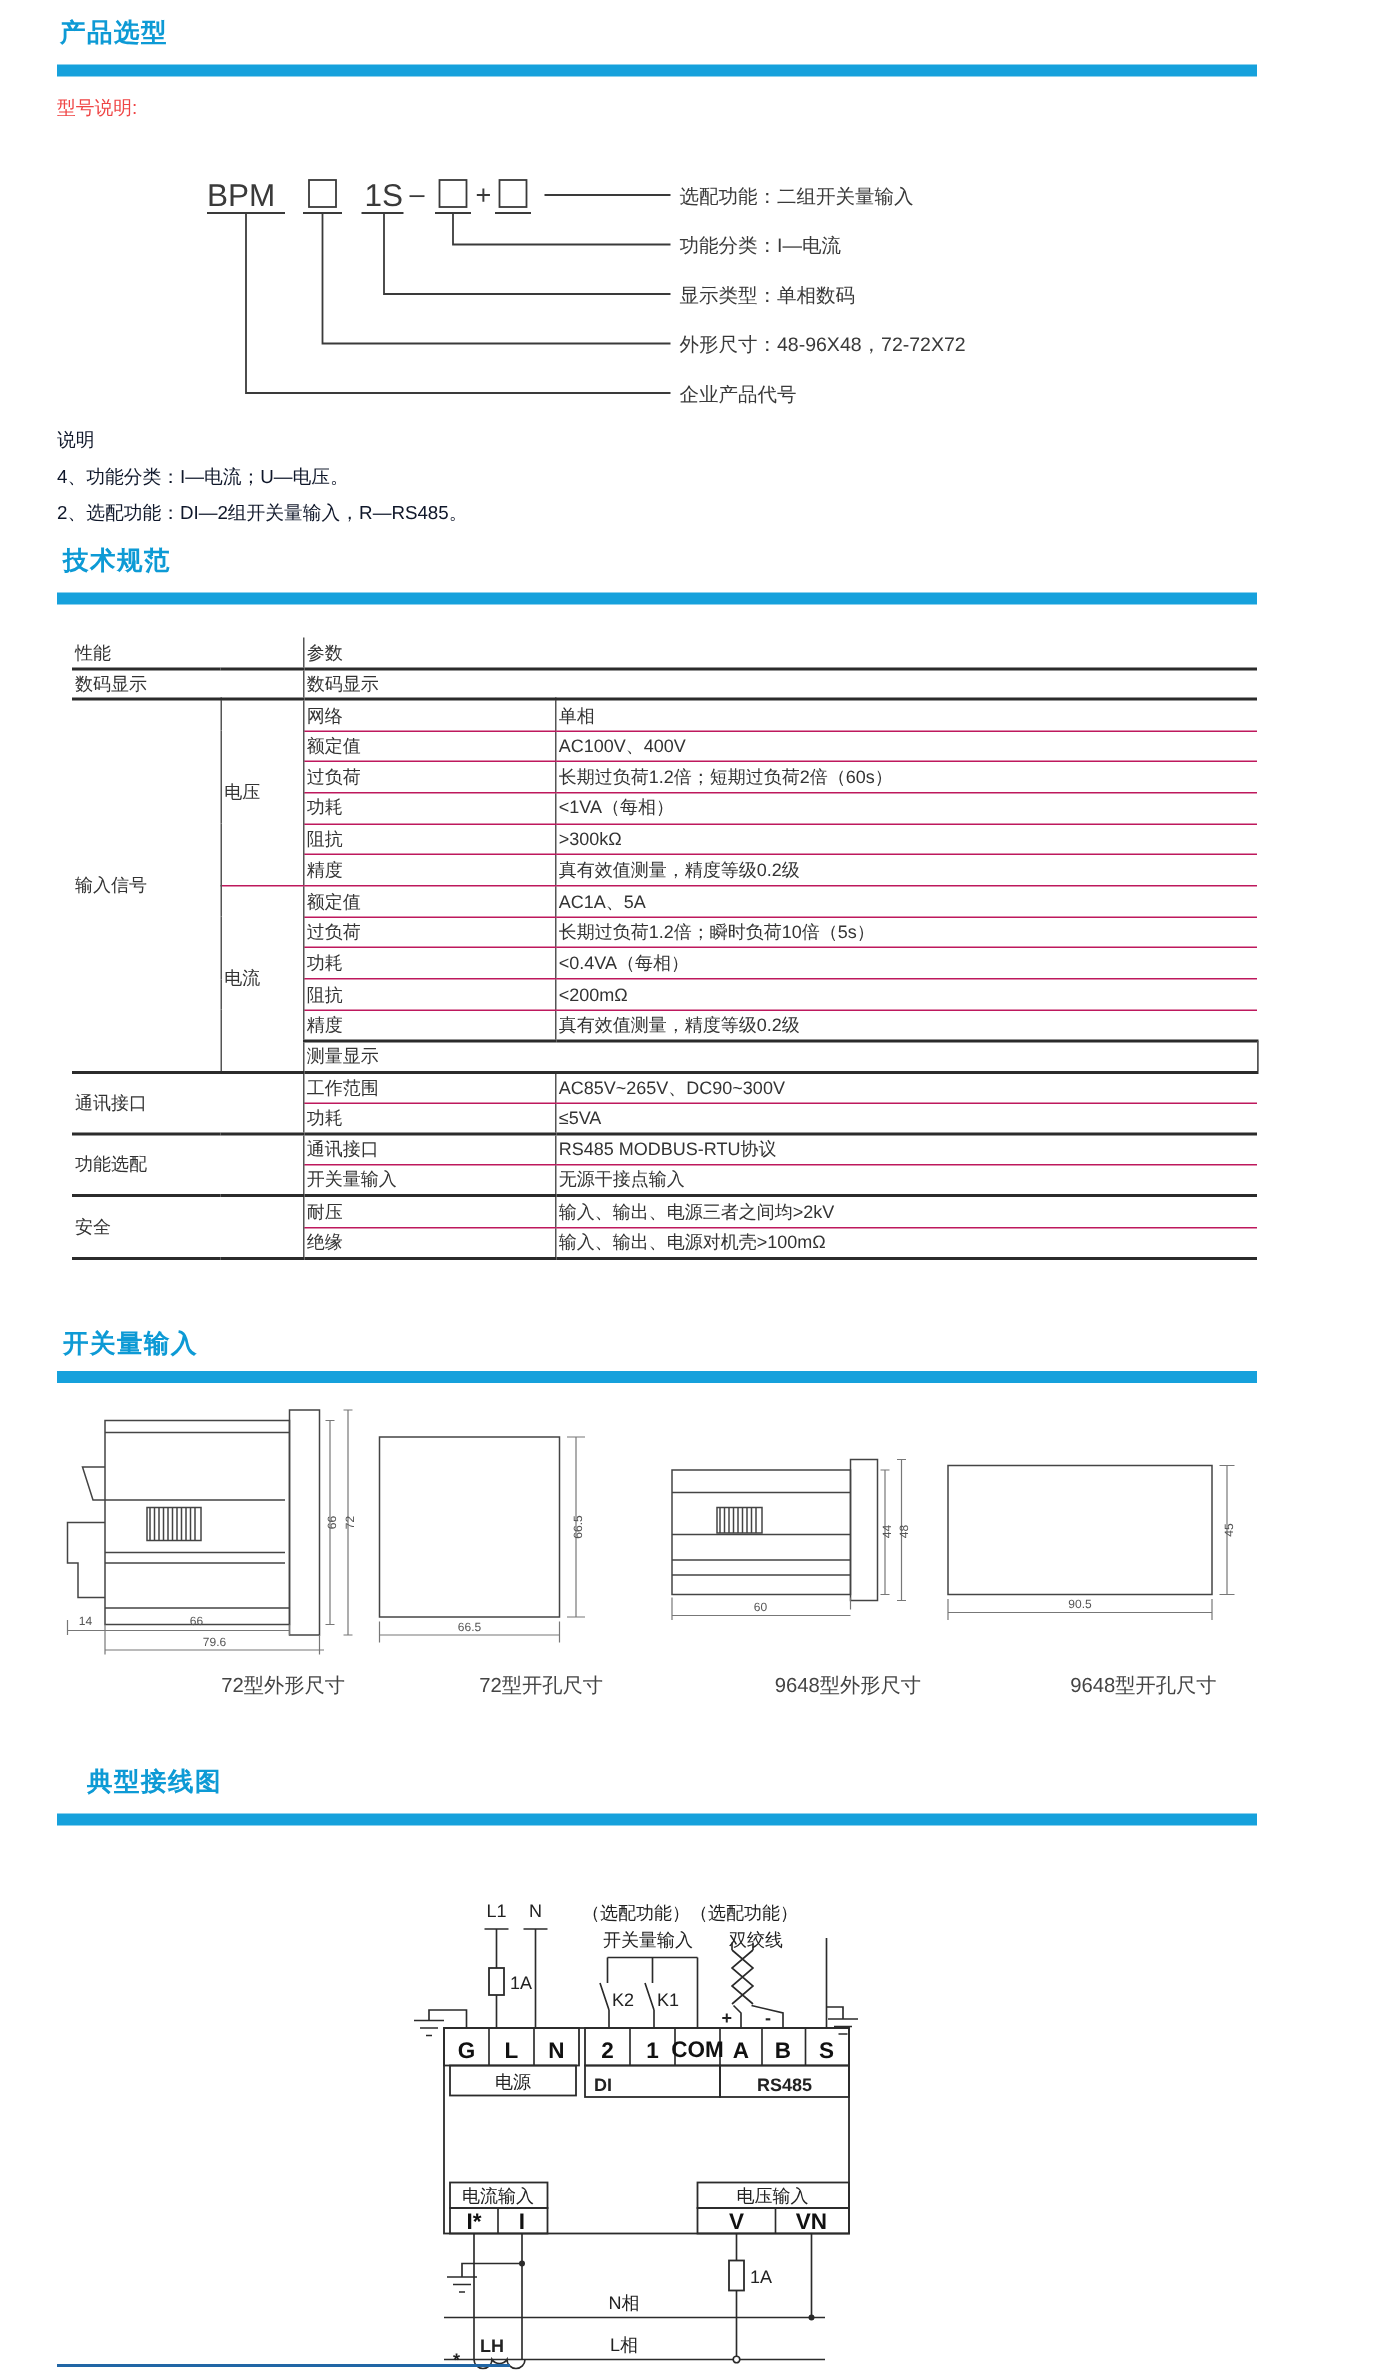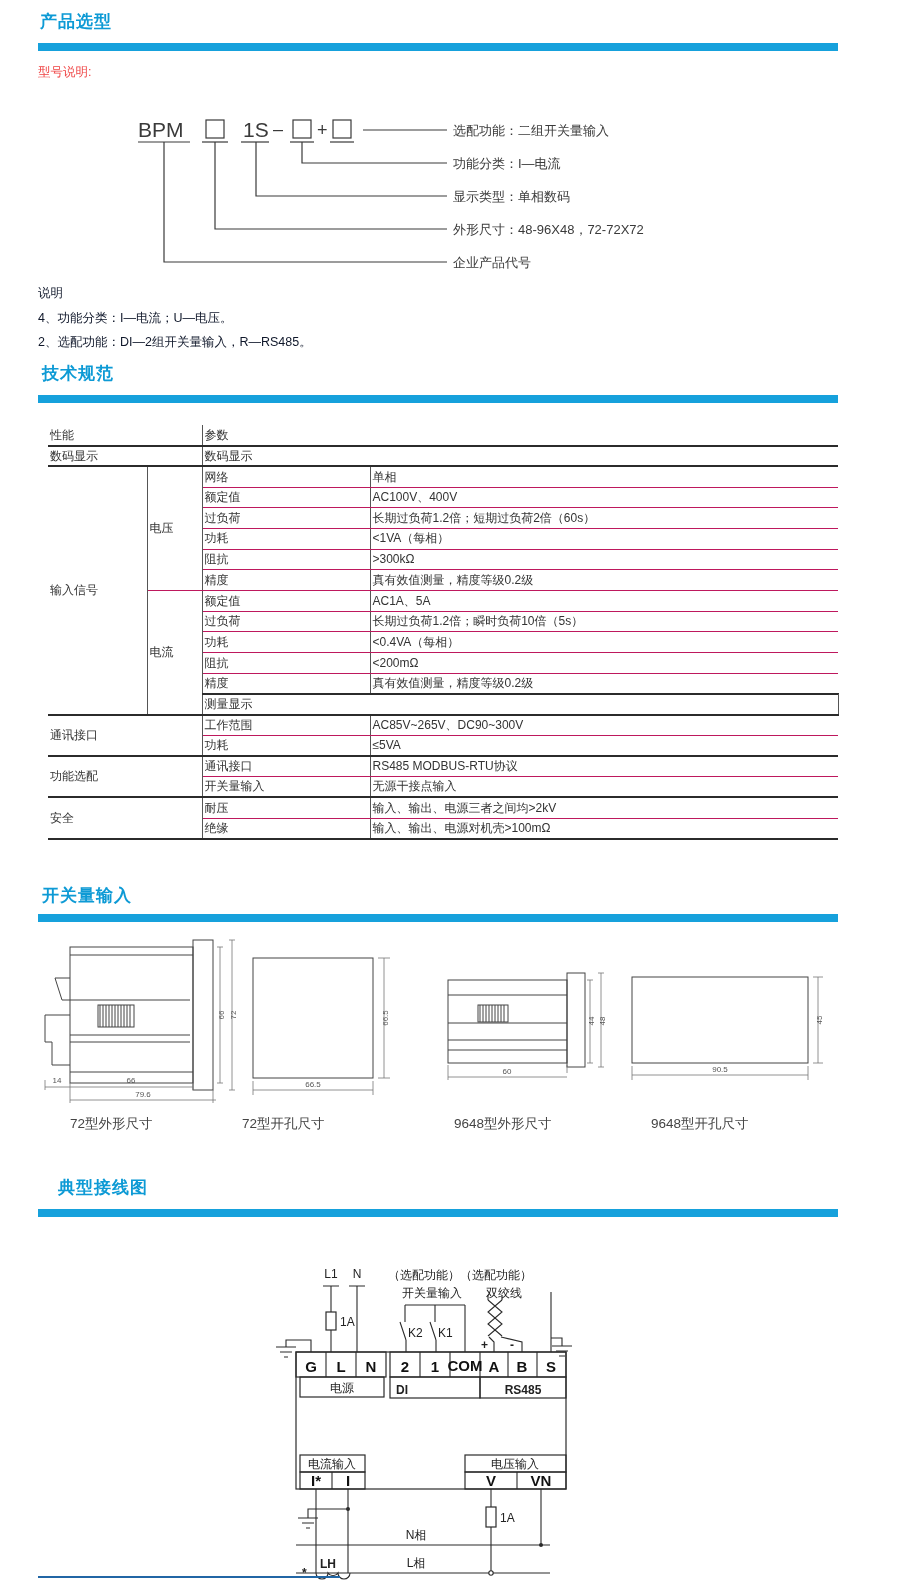--- a/index.html
+++ b/index.html
@@ -9,21 +9,21 @@
   .sec-title{position:absolute;color:#0d9ad5;font-size:17px;font-weight:bold;letter-spacing:1px}
   .sec-bar{position:absolute;width:800px;height:8px;background:#16a1dc}
   .plain{position:absolute;font-size:12.5px;color:#ef4444}
   .note{position:absolute;font-size:12.5px;color:#0f172a}
   
   .spec-table{position:absolute;left:48px;top:425px;width:790px;border-collapse:collapse;table-layout:fixed;font-size:12px;color:#333}
   .spec-table td{text-align:left;vertical-align:middle;height:20.7px;padding:0 2px;line-height:1.05;white-space:nowrap;overflow:hidden}
   .vr{border-right:1px solid #555}
   .bt1{border-bottom:1px solid #be185d}
   .bt2{border-bottom:2px solid #2b2b2b}
-  .caption{position:absolute;font-size:13.5px;color:#444;text-align:left;width:160px}
+  .caption{position:absolute;font-size:13.5px;color:#444;text-align:right;width:160px}
   svg{position:absolute}
   svg text{font-family:"Liberation Sans","DejaVu Sans",sans-serif}
   .dim-t{fill:#555;font-size:8px}
   .draw-line{stroke:#444;stroke-width:1;fill:none}
   .dim-l{stroke:#777;stroke-width:0.8;fill:none}
   .wire{stroke:#2b2b2b;stroke-width:1.1;fill:none}
   .wbox{stroke:#2b2b2b;stroke-width:1.2;fill:none}
   .wtext{fill:#222;font-size:12px}
   .wterm{fill:#111;font-size:15px;font-weight:bold;text-anchor:middle}
   .mline{stroke:#3a3a3a;stroke-width:1.2;fill:none}

